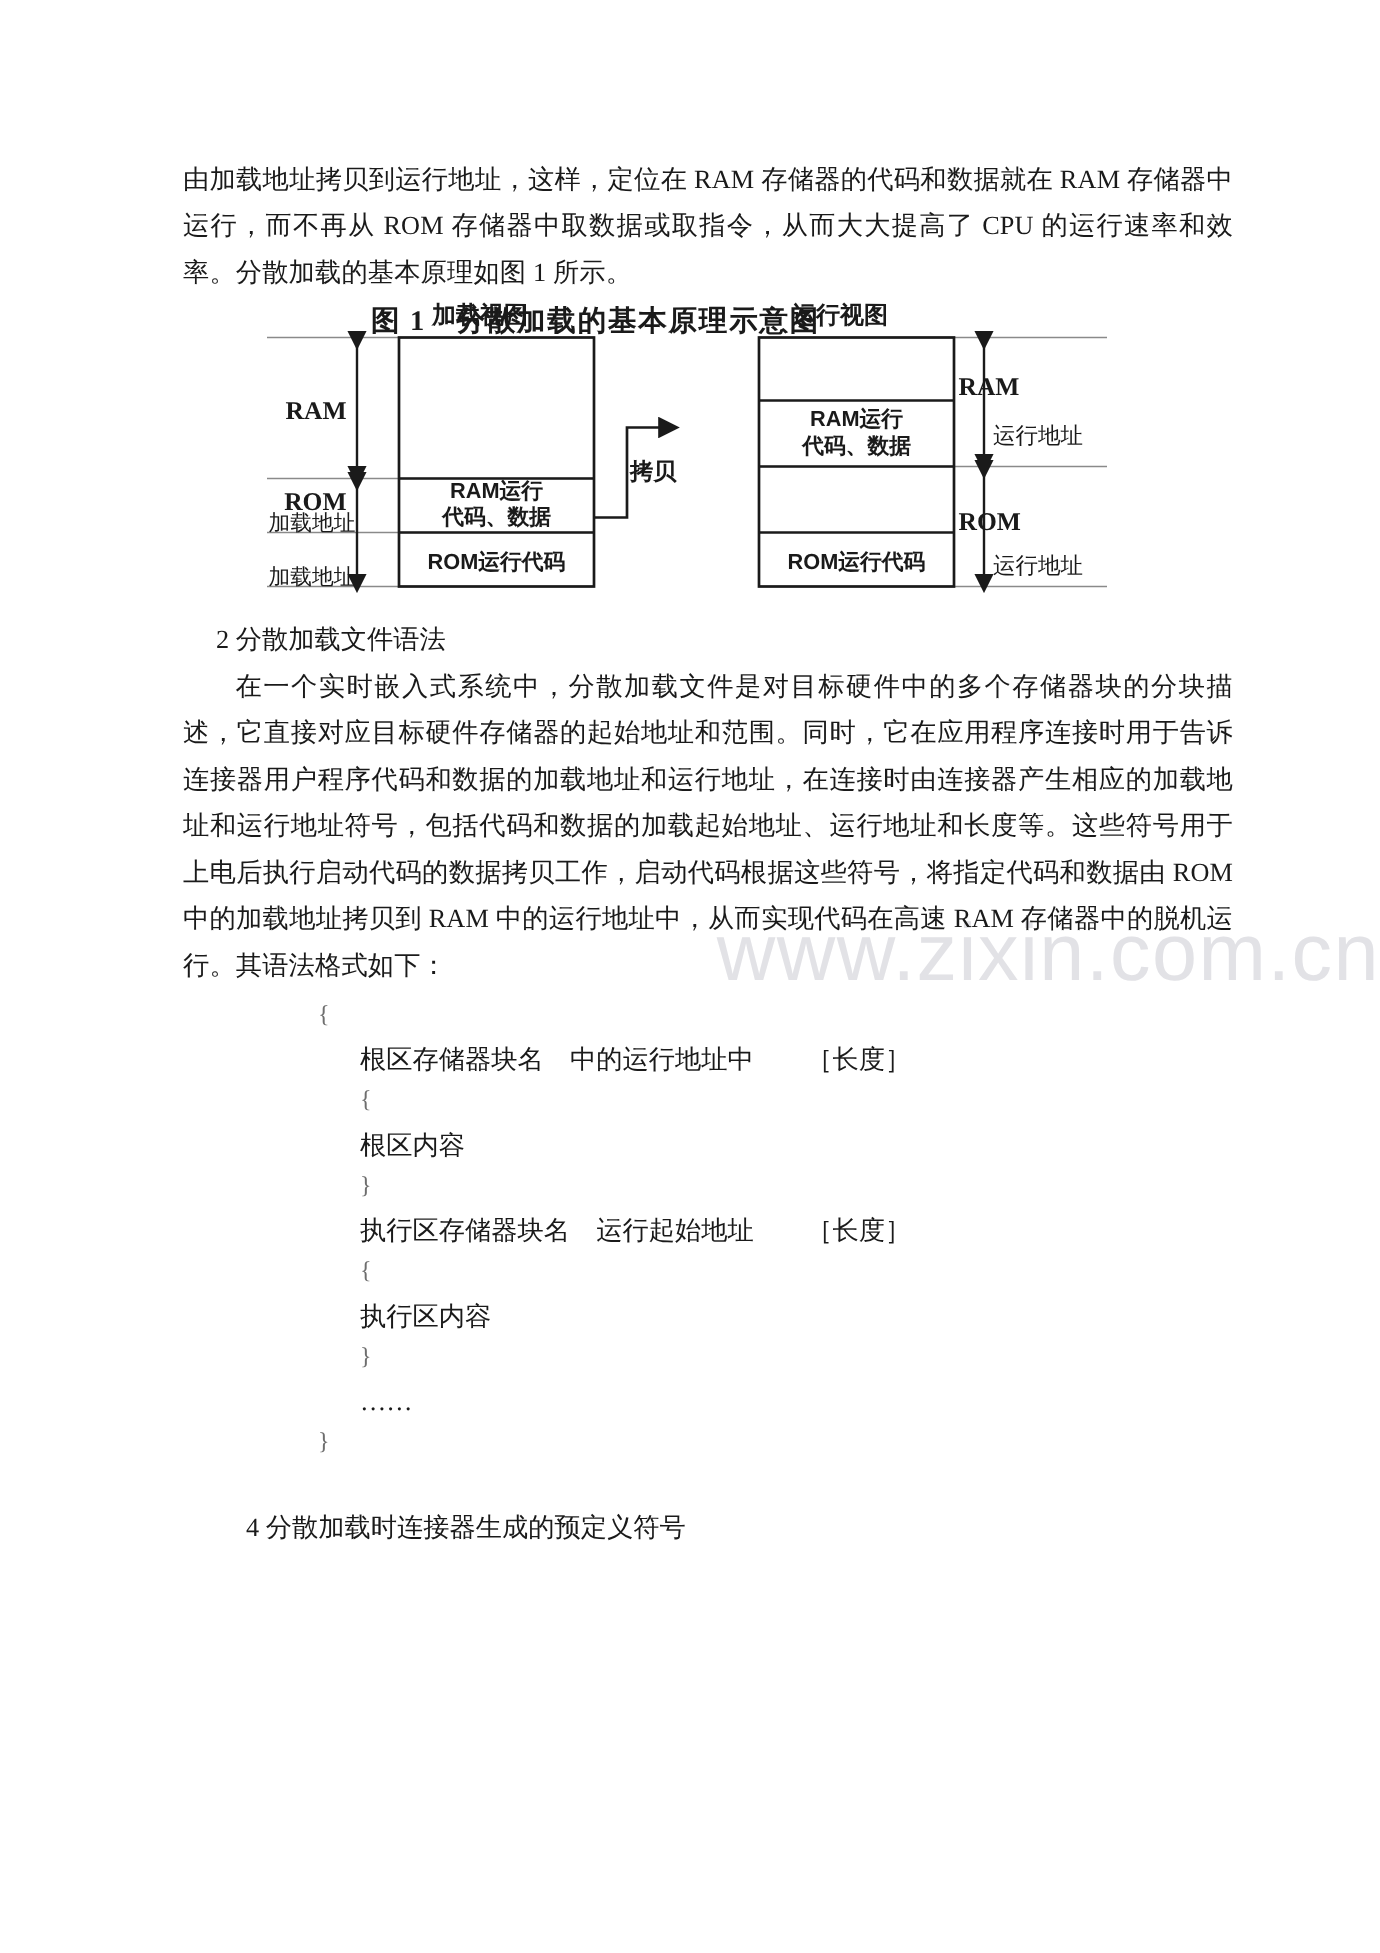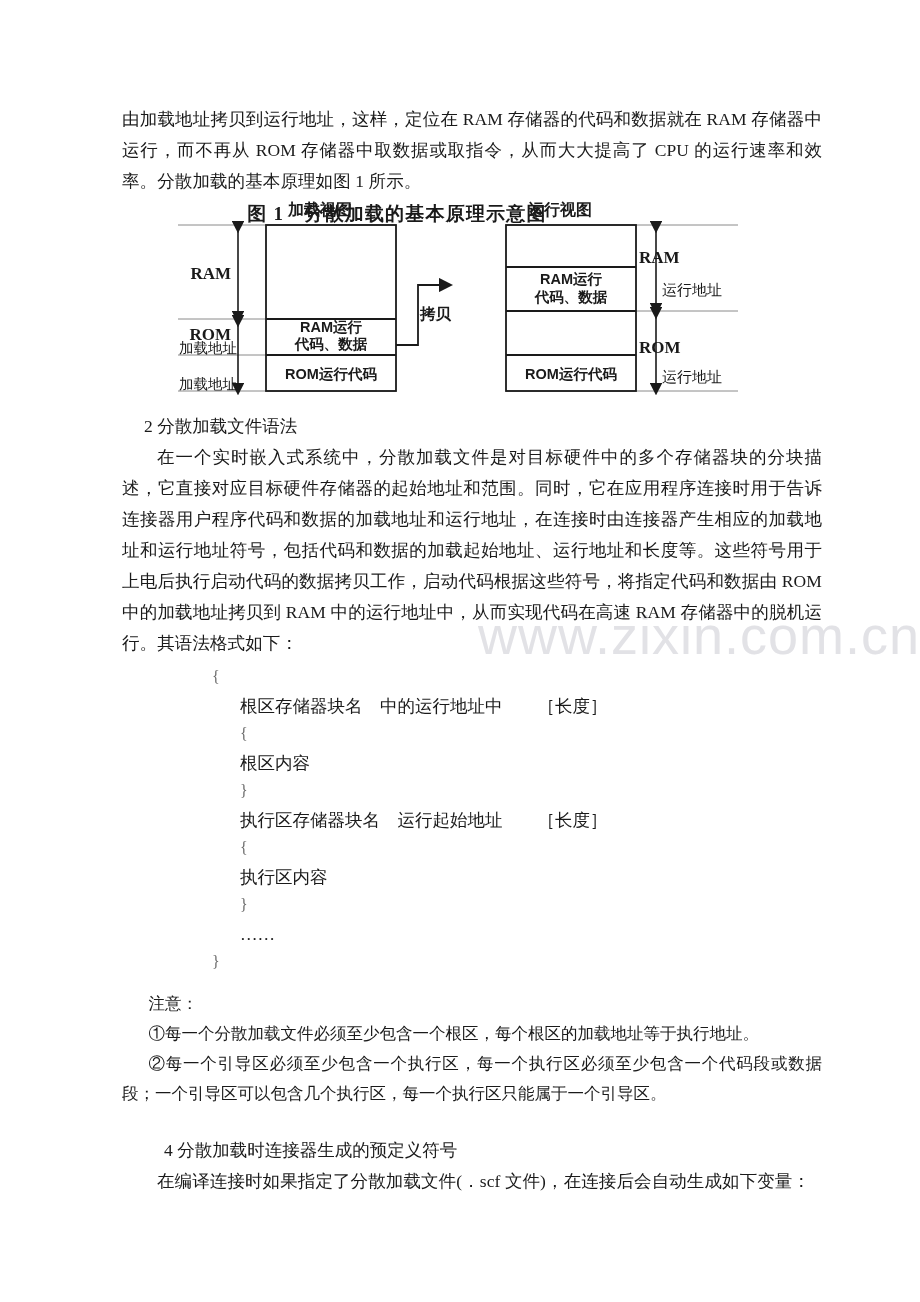--- a/index.html
+++ b/index.html
@@ -195,23 +195,17 @@
       <div class="cl lv1">根区内容</div>
       <div class="cl lv1 brace">}</div>
       <div class="cl lv1">执行区存储器块名　运行起始地址　　［长度］</div>
       <div class="cl lv1 brace">{</div>
       <div class="cl lv1">执行区内容</div>
       <div class="cl lv1 brace">}</div>
       <div class="cl lv1">……</div>
       <div class="cl lv0 brace">}</div>
     </div>
 
-    <div class="notes">
-      <p class="nline nind">注意：</p>
-      <p class="nline nind">①每一个分散加载文件必须至少包含一个根区，每个根区的加载地址等于执行地址。</p>
-      <p class="nline nind">②每一个引导区必须至少包含一个执行区，每一个执行区必须至少包含一个代码段或数据段；一个引导区可以包含几个执行区，每一个执行区只能属于一个引导区。</p>
-    </div>
 
     <p class="heading sec4">4  分散加载时连接器生成的预定义符号</p>
-    <p class="para indent">在编译连接时如果指定了分散加载文件(．scf 文件)，在连接后会自动生成如下变量：</p>
 
   </div>
 </div>
 
 </body></html>

